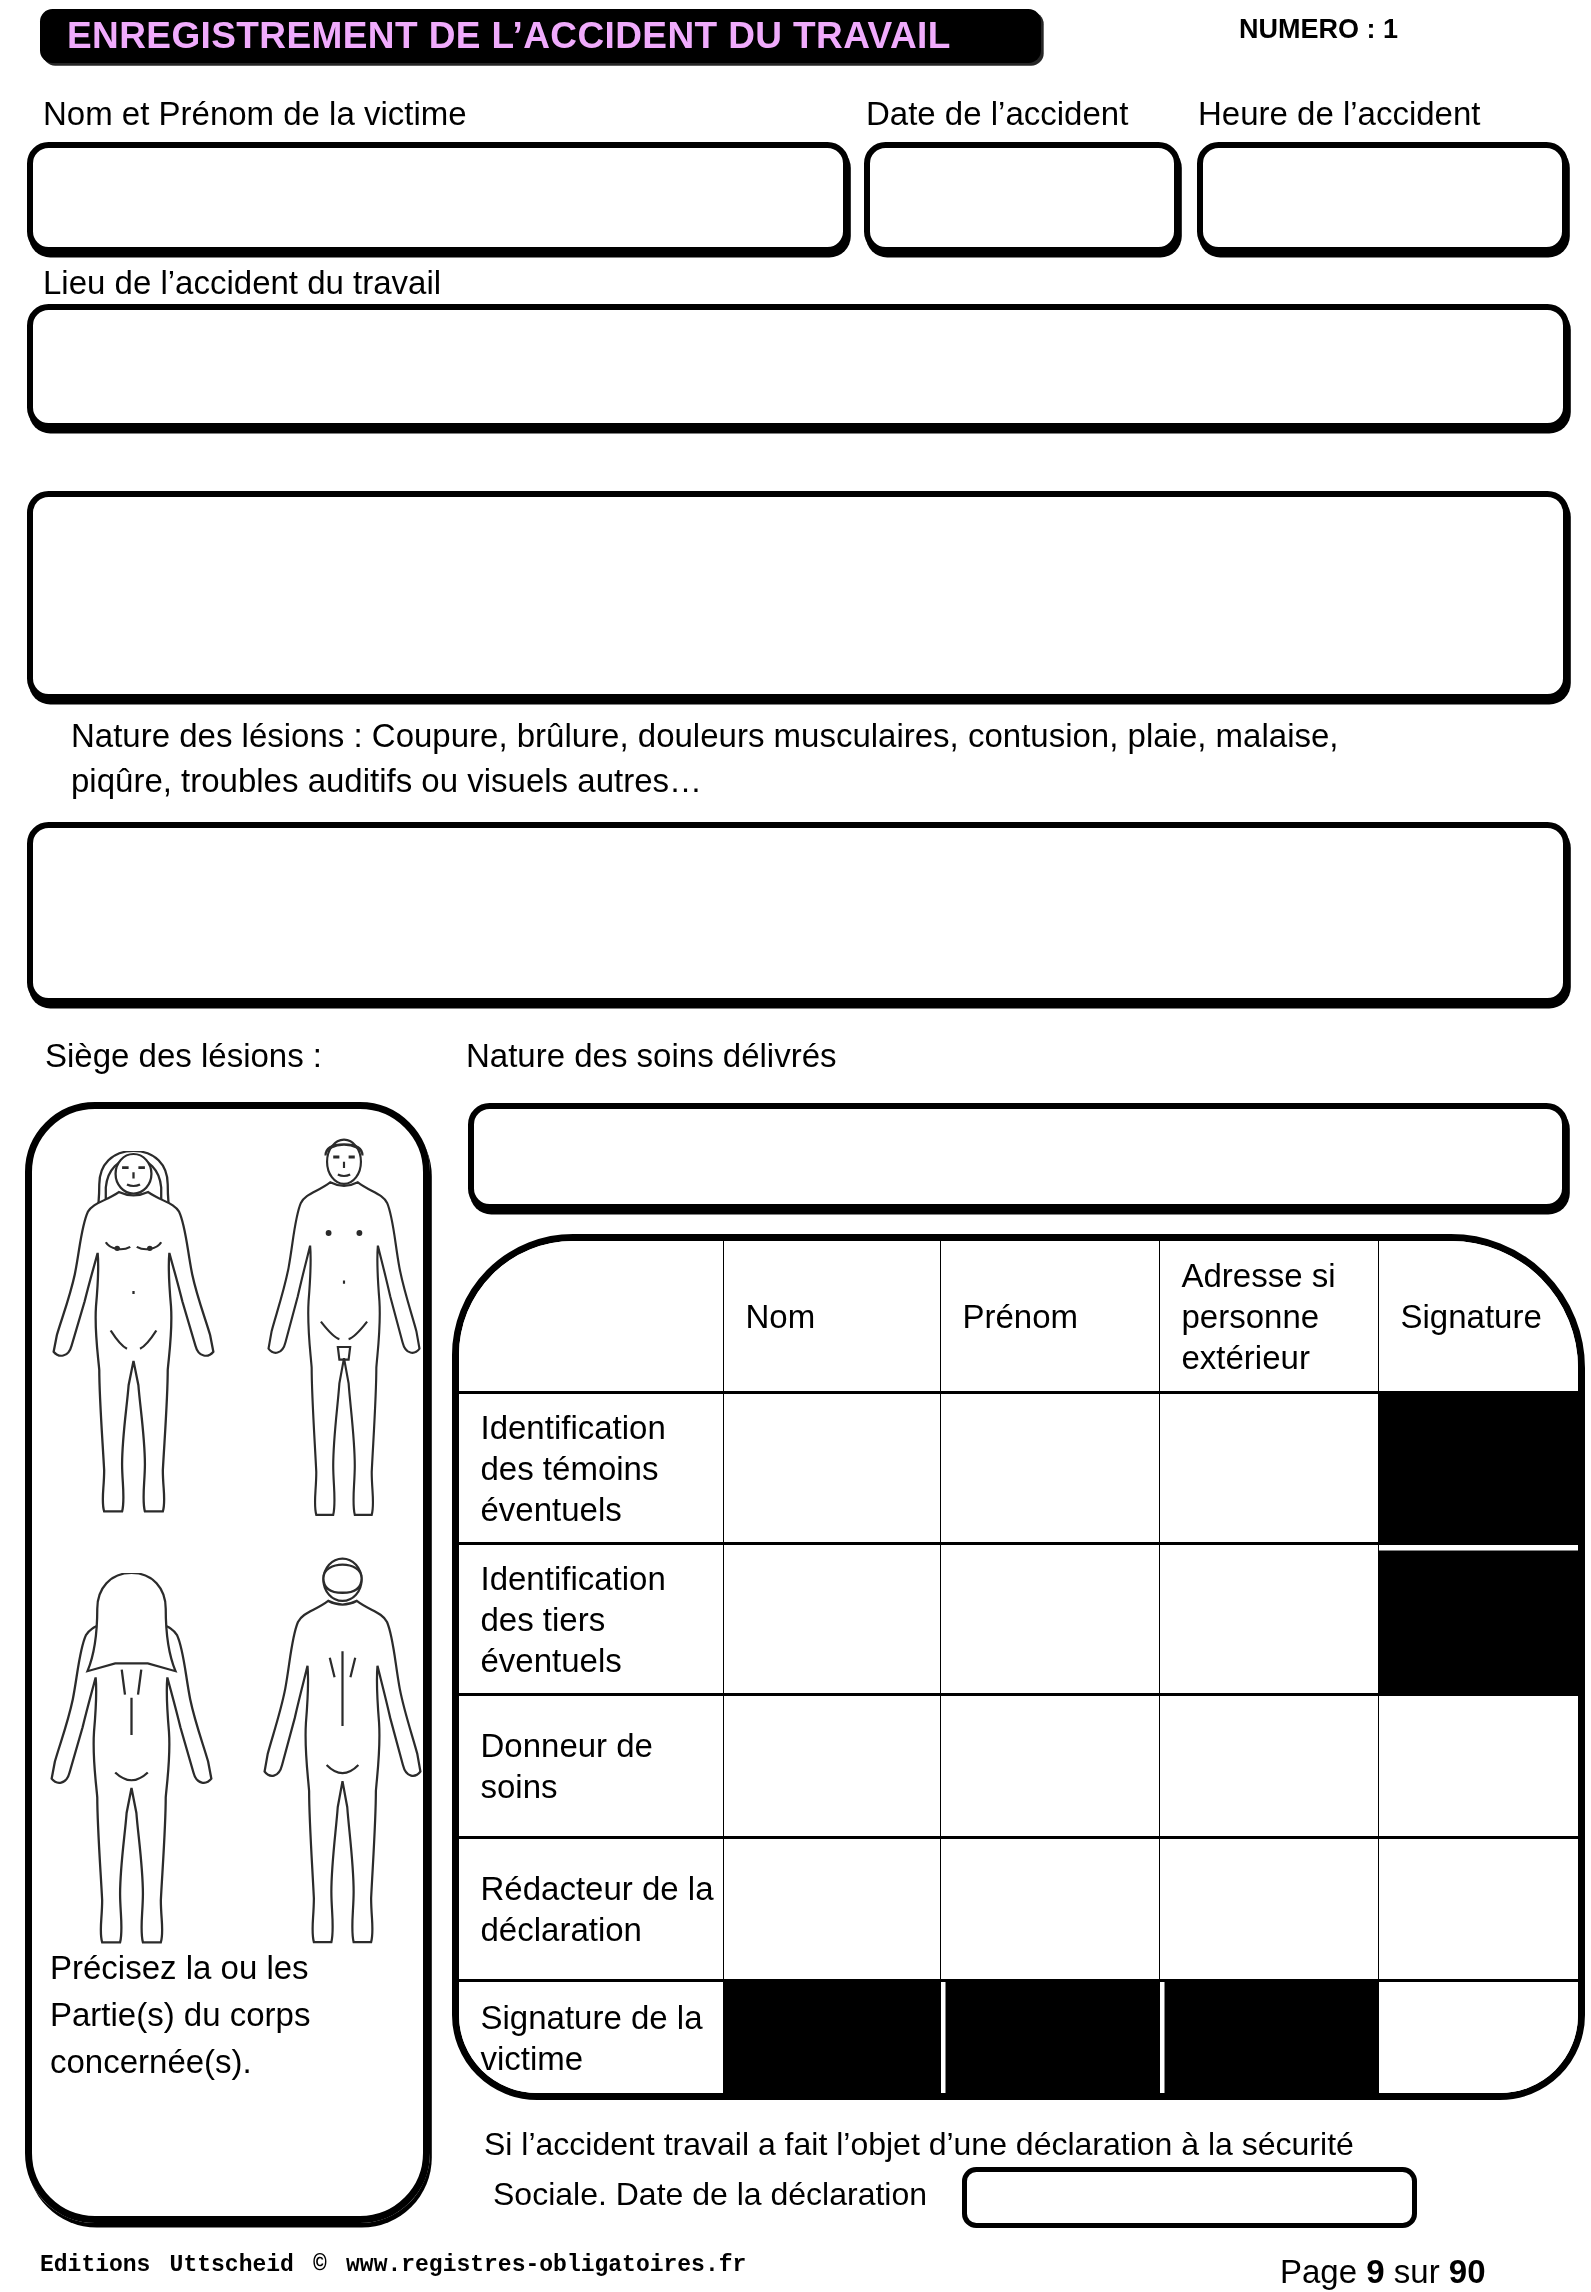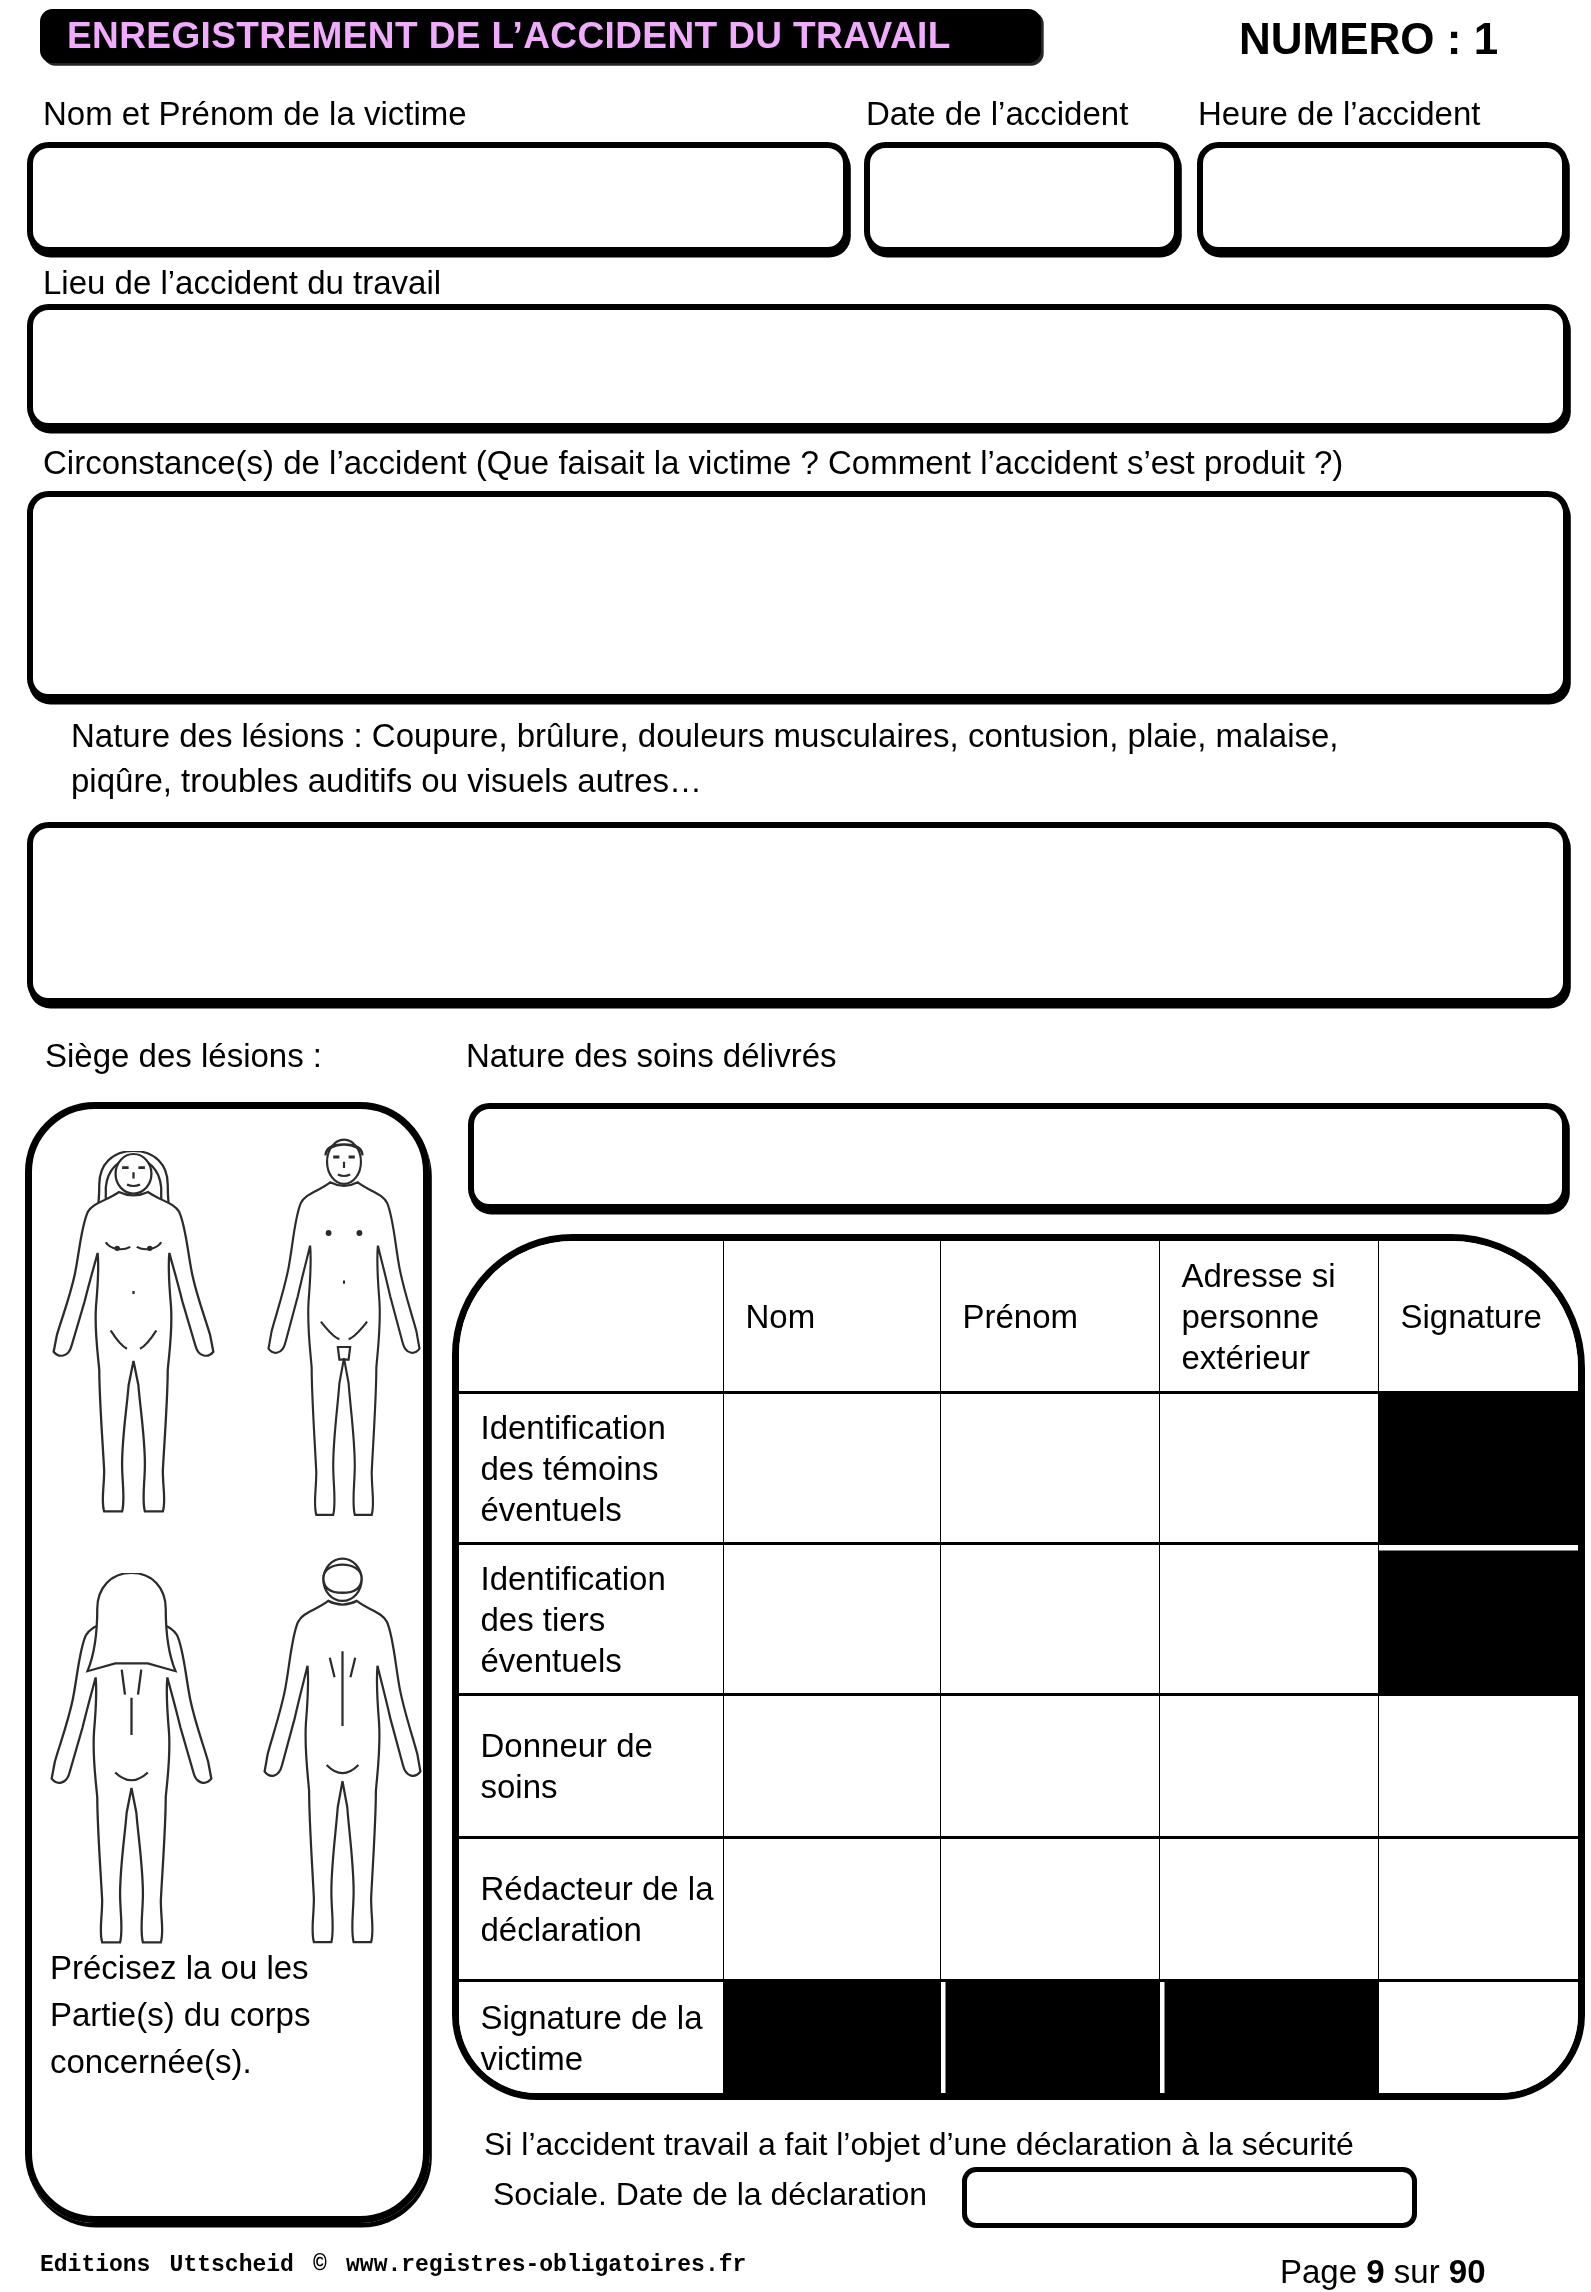--- a/index.html
+++ b/index.html
@@ -18,21 +18,21 @@
   .titlebar{
     left:40px;top:9px;width:1001px;height:54px;
     background:#000;border-radius:12.5px;
     display:flex;align-items:center;
     box-shadow:2.7px 2.7px 0 rgba(0,0,0,.85);
   }
   .titlebar span{
     color:#f0abfc;font-weight:bold;font-size:37px;letter-spacing:0.4px;
     padding-left:27px;white-space:nowrap;
   }
-  .numero{left:1239px;top:14.3px;font-size:44px;font-weight:bold;white-space:nowrap;}
+  .numero{left:1239px;top:14.3px;font-size:27px;font-weight:bold;white-space:nowrap;}
   
   .inbox{
     background:#fff;
     border:6.3px solid #000;
     border-radius:21.5px;
     box-shadow:1.8px 4.5px 0 #000;
   }
   
   .bodybox{
     left:25px;top:1102px;width:405px;height:1121px;
@@ -94,21 +94,20 @@
   <div class="abs lbl" style="left:866px;top:93px;">Date de l’accident</div>
   <div class="abs lbl" style="left:1198px;top:93px;">Heure de l’accident</div>
 
   <div class="abs inbox" style="left:27px;top:142px;width:810px;height:99px;"></div>
   <div class="abs inbox" style="left:864px;top:142px;width:304px;height:99px;"></div>
   <div class="abs inbox" style="left:1197px;top:142px;width:359px;height:99px;"></div>
 
   <div class="abs lbl" style="left:43px;top:262px;">Lieu de l’accident du travail</div>
   <div class="abs inbox" style="left:27px;top:304px;width:1530px;height:113px;"></div>
 
-  <div class="abs lbl" style="left:43px;top:442px;">Circonstance(s) de l’accident (Que faisait la victime ? Comment l’accident s’est produit ?)</div>
   <div class="abs inbox" style="left:27px;top:491px;width:1530px;height:197px;"></div>
 
   <div class="abs lbl-wrap" style="left:43px;top:713px;width:1361px;margin-left:28px;">Nature des lésions : Coupure, brûlure, douleurs musculaires, contusion, plaie, malaise, piqûre, troubles auditifs ou visuels autres…</div>
   <div class="abs inbox" style="left:27px;top:822px;width:1530px;height:170px;"></div>
 
   <div class="abs lbl" style="left:45px;top:1035px;">Siège des lésions :</div>
   <div class="abs lbl" style="left:466px;top:1035px;">Nature des soins délivrés</div>
 
   <div class="abs inbox" style="left:468px;top:1103px;width:1088px;height:95px;"></div>
 

